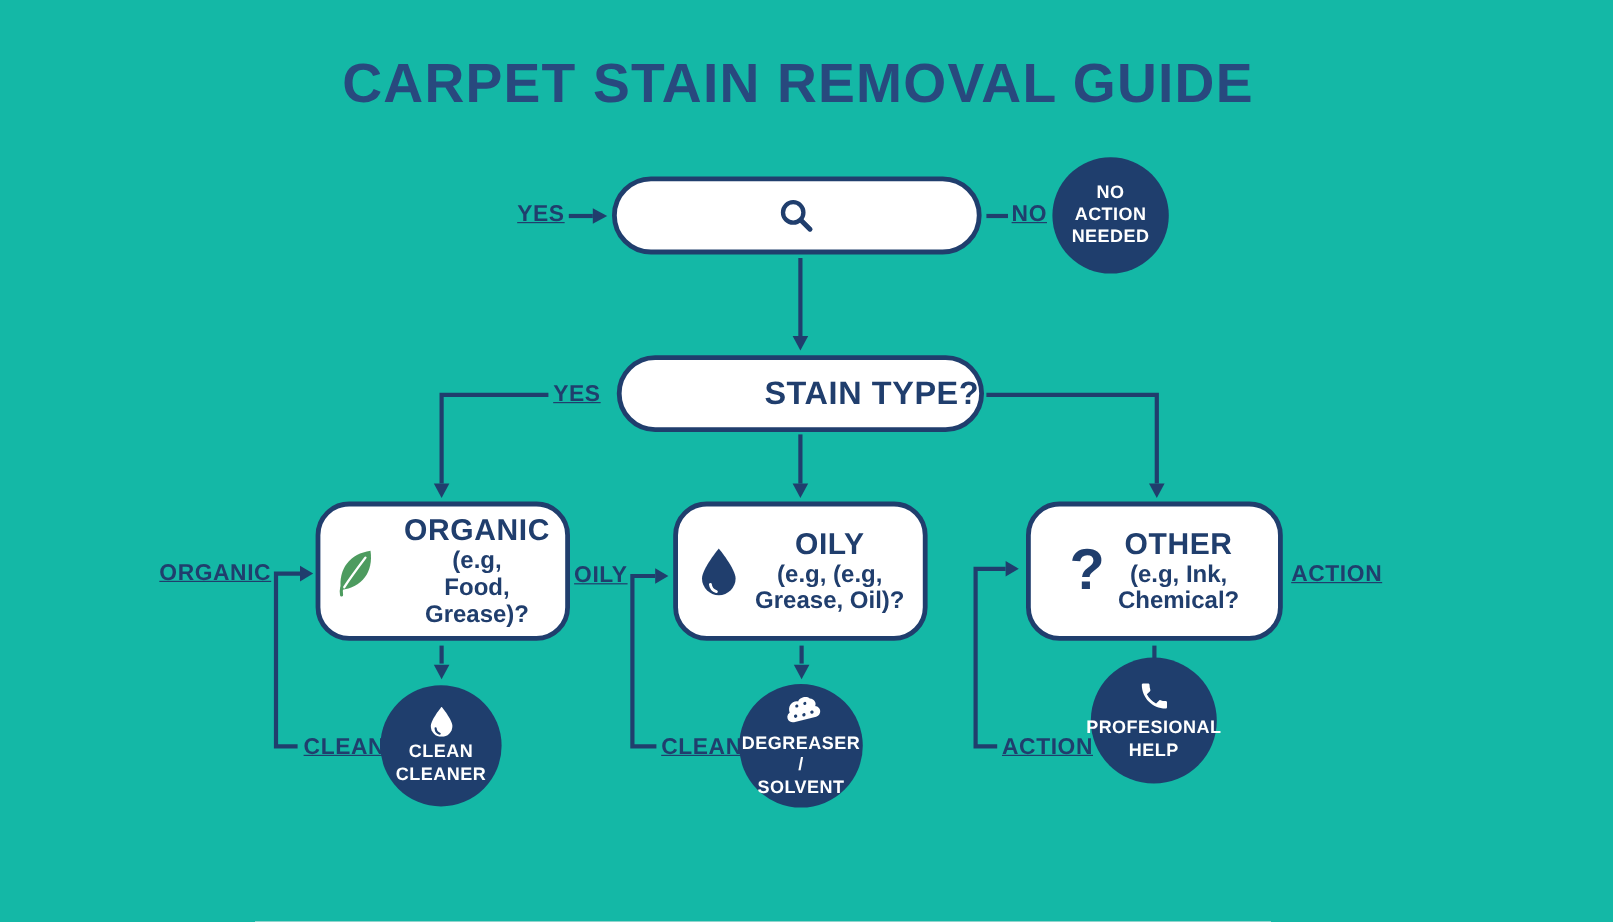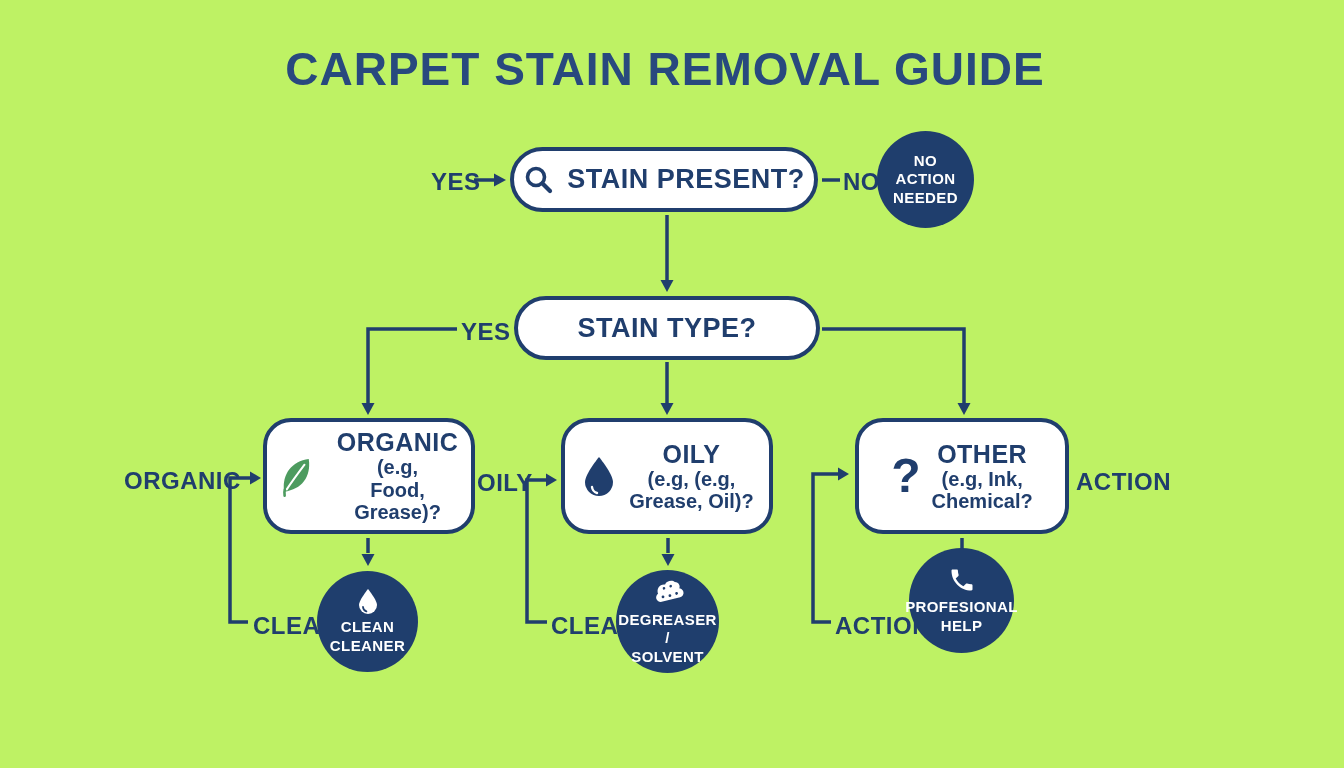--- a/index.html
+++ b/index.html
@@ -1,42 +1,43 @@
 <!DOCTYPE html>
 <html><head>
 <meta charset="utf-8">
 <style>
   * { margin:0; padding:0; box-sizing:border-box; }
   html,body { background:#e8e8e8; }
   .canvas {
     position:relative; width:1344px; height:768px;
-    background:#bef264; overflow:hidden;
+    background:#14b8a6; overflow:hidden;
     font-family:"Liberation Sans", sans-serif;
     color:#203e6d;
   }
   .wires { position:absolute; left:0; top:0; }
 
   .title {
     position:absolute; left:0; right:14px; top:42px;
     text-align:center; font-size:46px; font-weight:bold;
     letter-spacing:1px; color:#28497e;
   }
 
   .pill {
     position:absolute; background:#ffffff;
     border:4px solid #203e6d; border-radius:36px;
     display:flex; align-items:center; justify-content:center; gap:12px;
     font-weight:bold; font-size:27px; letter-spacing:0.5px;
   }
   .pill-stain-present { left:510px; top:147px; width:308px; height:65px; }
-  .pill-stain-type    { left:514px; top:296px; width:306px; height:64px; }
+  .pill-stain-type    { left:514px; top:296px; width:306px; height:64px;justify-content:flex-end; }
 
   .edge-label {
-    position:absolute; font-weight:bold; font-size:24px; letter-spacing:0.5px;
+    position:absolute; font-weight:bold; font-size:19px; letter-spacing:0.5px;
     white-space:nowrap;
+    text-decoration:underline;
   }
 
   .dcircle {
     position:absolute; border-radius:50%; background:#1f3e6d; color:#ffffff;
     display:flex; flex-direction:column; align-items:center; justify-content:center;
     text-align:center; font-weight:bold;
   }
   .dcircle .cline { font-size:15px; line-height:1.22; letter-spacing:0.4px; }
   .circle-no-action   { left:877px; top:131px; width:97px;  height:97px; }
   .circle-enzyme      { left:317px; top:571px; width:101px; height:101px; }
@@ -98,21 +99,20 @@
 
   <div class="edge-label" style="left:431px; top:168px;">YES</div>
 
   <div class="pill pill-stain-present">
     <span class="bicon">
       <svg width="32" height="32" viewBox="0 0 32 32">
         <circle cx="13" cy="13" r="8.5" fill="none" stroke="#203e6d" stroke-width="3.6"></circle>
         <line x1="19.5" y1="19.5" x2="27" y2="27" stroke="#203e6d" stroke-width="4.2" stroke-linecap="round"></line>
       </svg>
     </span>
-    <span>STAIN PRESENT?</span>
   </div>
 
   <div class="edge-label" style="left:843px; top:168px;">NO</div>
 
   <div class="dcircle circle-no-action">
     <span class="cline">NO</span>
     <span class="cline">ACTION</span>
     <span class="cline">NEEDED</span>
   </div>
 

